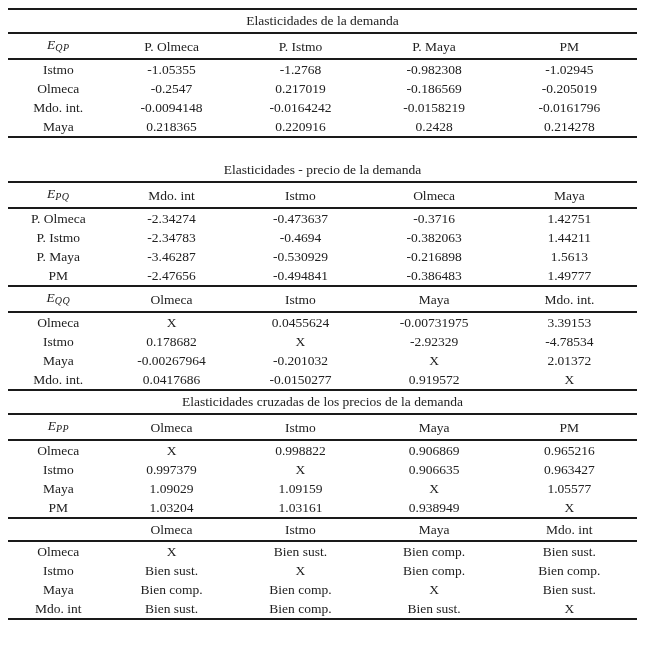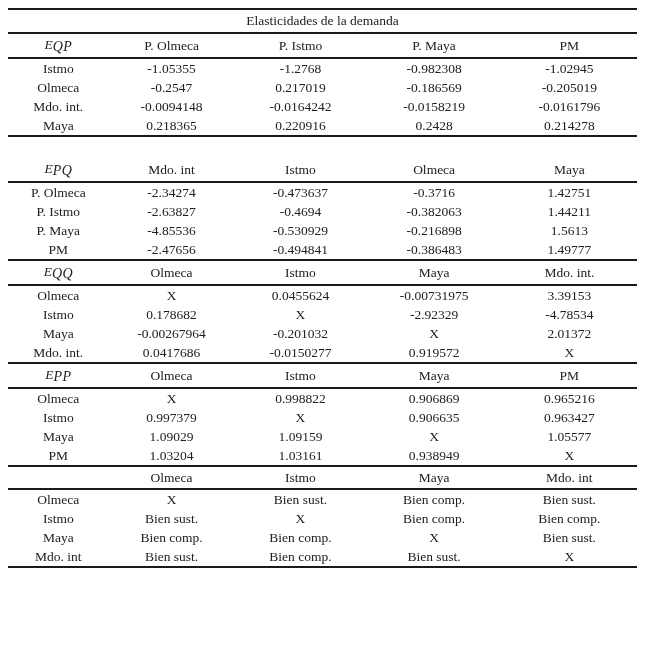--- a/index.html
+++ b/index.html
@@ -52,21 +52,21 @@
   tbody td {
     text-align: center;
     height: 19px;
     line-height: 19px;
     padding: 0;
     white-space: nowrap;
     overflow: hidden;
   }
   .corner-e i { font-style: italic; }
   .corner-e sub {
-    font-size: 14px;
+    font-size: 10px;
     font-style: italic;
     vertical-align: -2px;
     letter-spacing: 0.4px;
   }
 </style>
 </head>
 <body>
 
 <div class="page">
   <div id="tables-root">
@@ -115,20 +115,21 @@
               <td>Maya</td>
               <td>0.218365</td>
               <td>0.220916</td>
               <td>0.2428</td>
               <td>0.214278</td>
             </tr>
           </tbody>
         </table>
       </section>
       <section class="tbl gap">
+        <div class="title">Elasticidades - precio de la demanda</div>
         <table>
           <colgroup>
             <col class="c1">
             <col class="c2">
             <col class="c3">
             <col class="c4">
             <col class="c5">
           </colgroup>
           <thead>
             <tr>
@@ -142,28 +143,28 @@
           <tbody>
             <tr>
               <td>P. Olmeca</td>
               <td>-2.34274</td>
               <td>-0.473637</td>
               <td>-0.3716</td>
               <td>1.42751</td>
             </tr>
             <tr>
               <td>P. Istmo</td>
-              <td>-2.63827</td>
+              <td>-2.34783</td>
               <td>-0.4694</td>
               <td>-0.382063</td>
               <td>1.44211</td>
             </tr>
             <tr>
               <td>P. Maya</td>
-              <td>-4.85536</td>
+              <td>-3.46287</td>
               <td>-0.530929</td>
               <td>-0.216898</td>
               <td>1.5613</td>
             </tr>
             <tr>
               <td>PM</td>
               <td>-2.47656</td>
               <td>-0.494841</td>
               <td>-0.386483</td>
               <td>1.49777</td>
@@ -215,20 +216,21 @@
               <td>Mdo. int.</td>
               <td>0.0417686</td>
               <td>-0.0150277</td>
               <td>0.919572</td>
               <td>X</td>
             </tr>
           </tbody>
         </table>
       </section>
       <section class="tbl">
+        <div class="title">Elasticidades cruzadas de los precios de la demanda</div>
         <table>
           <colgroup>
             <col class="c1">
             <col class="c2">
             <col class="c3">
             <col class="c4">
             <col class="c5">
           </colgroup>
           <thead>
             <tr>

